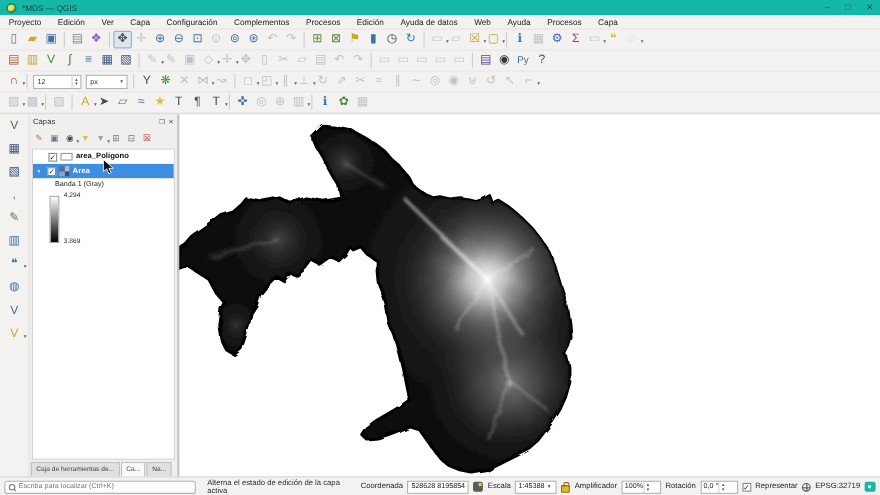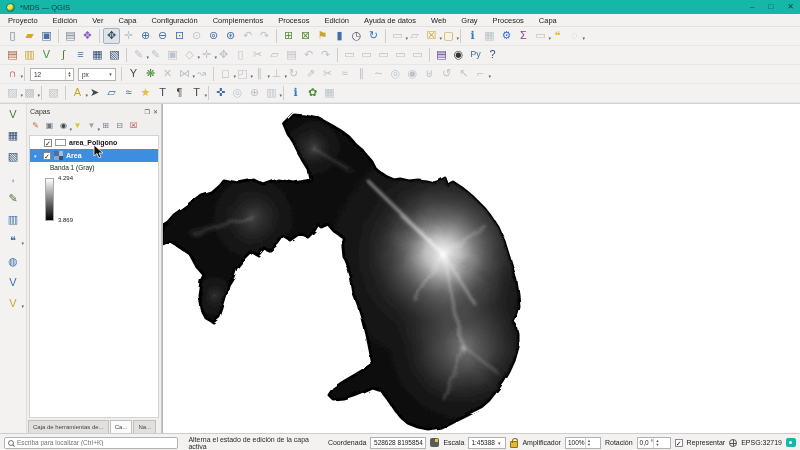--- a/index.html
+++ b/index.html
@@ -113,21 +113,21 @@
       <span class="menu-item">Proyecto</span>
       <span class="menu-item">Edición</span>
       <span class="menu-item">Ver</span>
       <span class="menu-item">Capa</span>
       <span class="menu-item">Configuración</span>
       <span class="menu-item">Complementos</span>
       <span class="menu-item">Procesos</span>
       <span class="menu-item">Edición</span>
       <span class="menu-item">Ayuda de datos</span>
       <span class="menu-item">Web</span>
-      <span class="menu-item">Gray</span>
+      <span class="menu-item">Ayuda</span>
       <span class="menu-item">Procesos</span>
       <span class="menu-item">Capa</span>
     </div>
 
   <div id="toolbars">
       <div class="tbrow">
         <span class="tbi" style="color: rgb(107, 120, 133);">▯</span>
         <span class="tbi" style="color: rgb(216, 166, 44);">▰</span>
         <span class="tbi" style="color: rgb(74, 111, 165);">▣</span>
         <span class="tbsep"></span>

